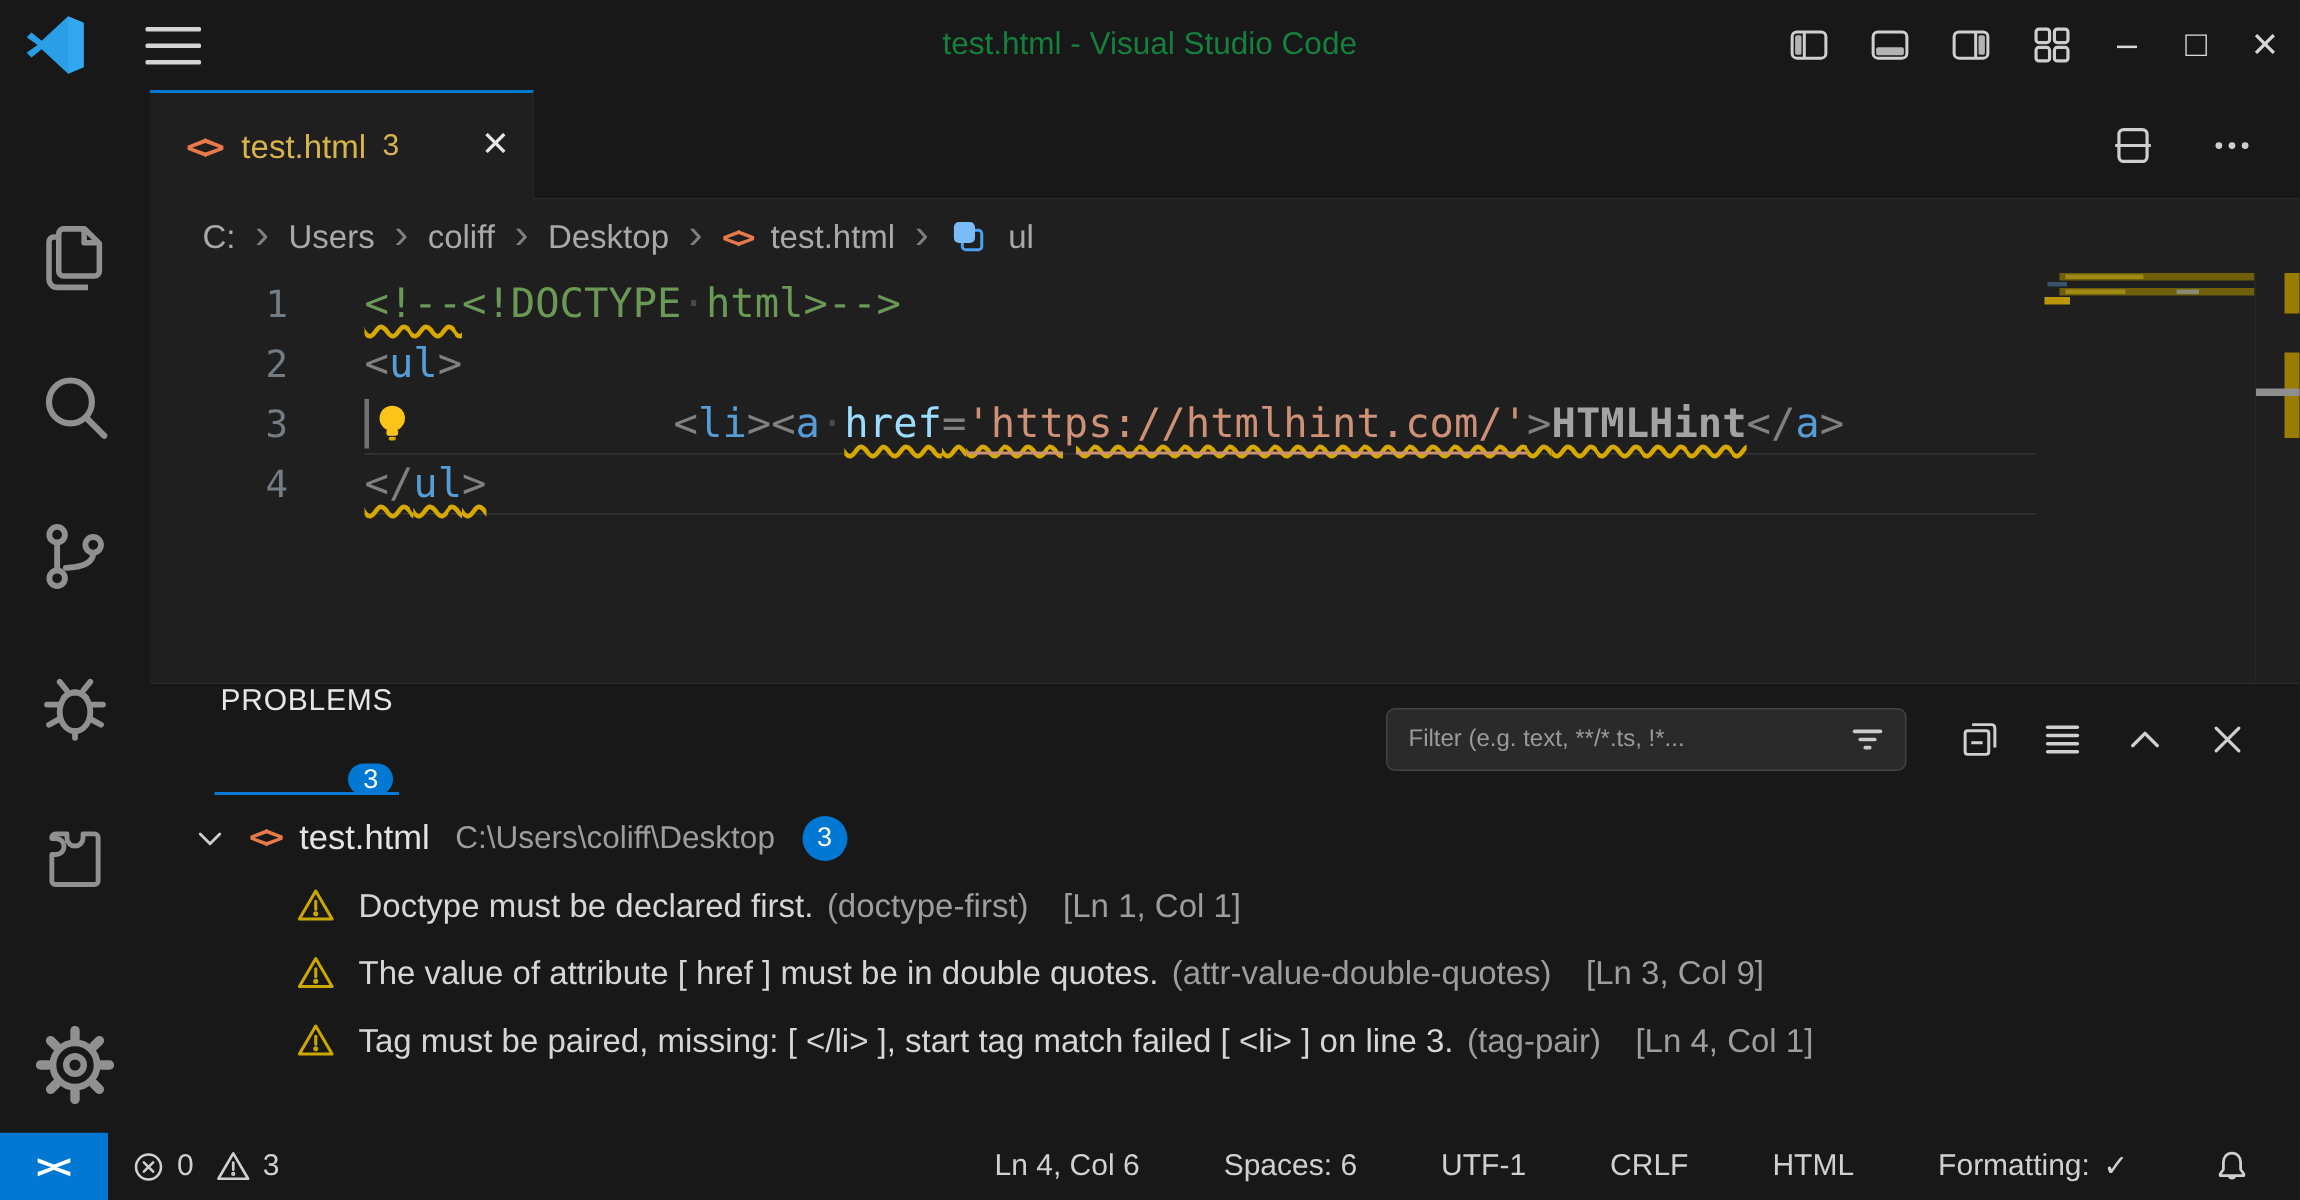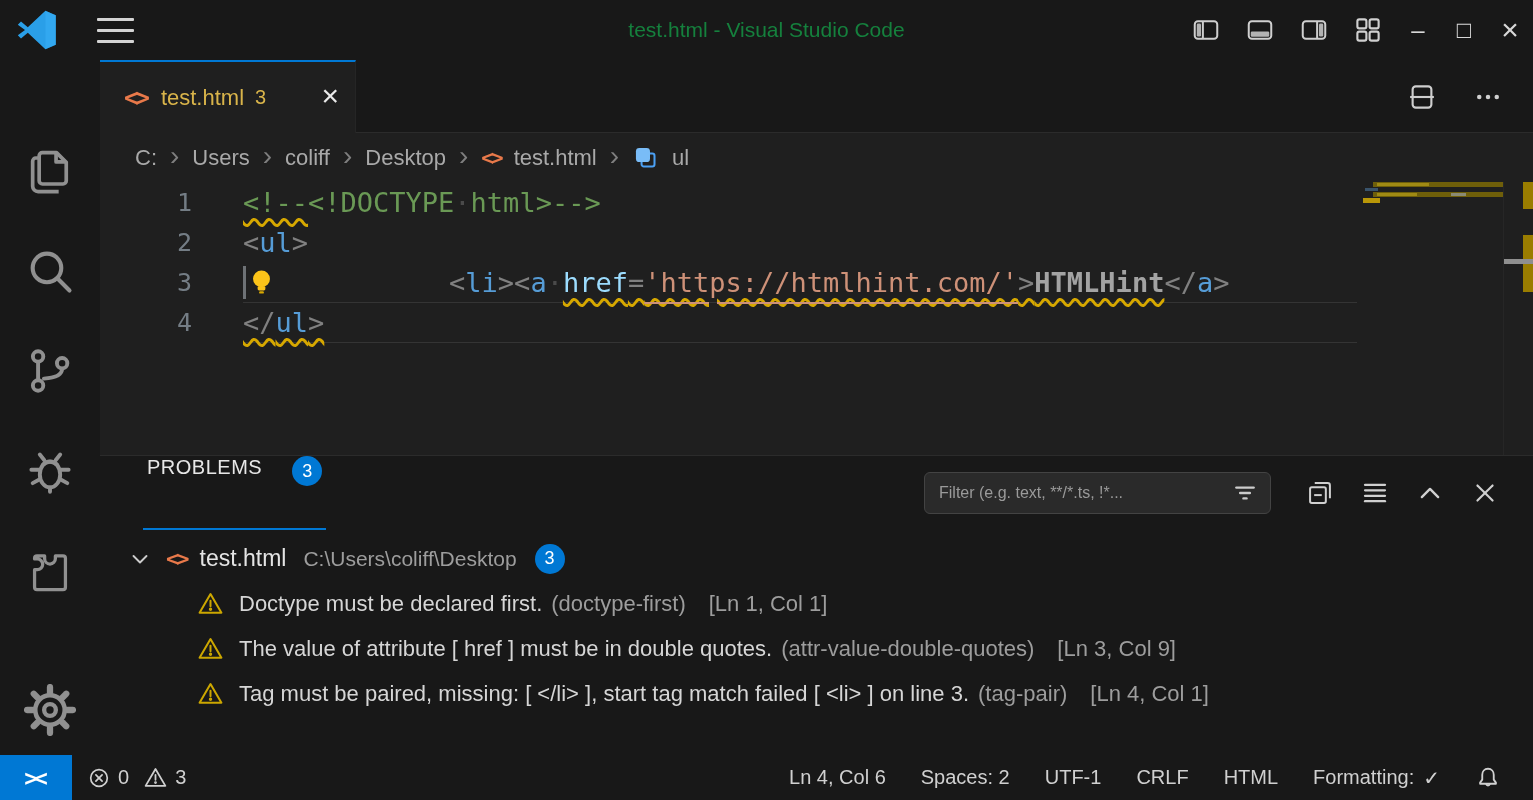--- a/index.html
+++ b/index.html
@@ -85,22 +85,22 @@
 
   .ruler { position:absolute; left:1403px; top:0; width:30px; height:100%; border-left:1px solid #262626; }
   .ruler div { position:absolute; }
   .rm1 { left:19px; top:0;    width:11px; height:27px; background:#9a7d00; }
   .rm2 { left:19px; top:53px; width:11px; height:57px; background:#9a7d00; }
   .rm-cursor { left:0; top:77px; width:30px; height:5px; background:#8f8f8f; }
 
   
   .panel { height:300px; background:#181818; border-top:1px solid #2b2b2b; position:relative; }
   .panel-header { height:74px; position:relative; padding-left:43px; display:flex; }
-  .problems-tab { height:100%; display:flex; align-items:flex-start; gap:30px; padding:0 4px;
-    border-bottom:2.5px solid #0078d4; }
+  .problems-tab { height:100%; display:flex; align-items:flex-end; gap:30px; padding:0 4px;
+    border-bottom:2.5px solid #0078d4;flex-direction:column; }
   .problems-tab-label { font-size:20px; color:#e7e7e7; letter-spacing:.5px; }
   .badge { min-width:30px; height:30px; border-radius:15px; background:#0078d4; color:#ffffff;
     font-size:18px; display:flex; align-items:center; justify-content:center; padding:0 5px; }
   .panel-actions { position:absolute; right:34px; top:0; height:74px; display:flex; align-items:center; gap:27px; color:#d0d0d0; }
   .filter-box { width:347px; height:42px; background:#2a2a2a; border:1px solid #434343; border-radius:6px;
     display:flex; align-items:center; padding:0 12px; margin-right:8px; }
   .filter-box input { flex:1; min-width:0; background:transparent; border:none; outline:none;
     color:#bbbbbb; font-size:16px; font-family:"Liberation Sans", sans-serif; }
   .filter-box input::placeholder { color:#9a9a9a; }
 
@@ -117,21 +117,21 @@
   .prob-rule { color:#9d9d9d; margin-left:9px; }
   .prob-loc { color:#9d9d9d; margin-left:23px; }
 
   
   .statusbar { height:45px; background:#181818; display:flex; align-items:center; font-size:20px; color:#d0d0d0; }
   .remote { width:72px; height:45px; background:#0078d4; color:#ffffff; display:flex; align-items:center;
     justify-content:center; font-size:23px; font-weight:700; letter-spacing:-4px;
     font-family:"DejaVu Sans Mono", monospace; padding-right:4px; }
   .sb-group { display:flex; align-items:center; gap:7px; margin-left:15px; }
   .sb-group .num { margin-right:7px; }
-  .sb-right { margin-left:auto; display:flex; align-items:center; gap:35px; padding-right:32px; }
+  .sb-right { margin-left:auto; display:flex; align-items:center; gap:56px; padding-right:32px; }
   .sb-item { display:flex; align-items:center; gap:9px; }
 </style>
 </head>
 <body>
 
 <div class="titlebar">
   <span class="vscode-logo">
     <svg width="40" height="40" viewBox="0 0 100 100">
       <polygon points="71,2 97,13 97,87 71,98 27,57 10,71 2,63 20,50 2,37 10,29 27,43" fill="#2a9fe8"></polygon>
       <polygon points="71,2 97,13 97,87 71,98 71,60 71,40" fill="#38aff5" opacity="0.55"></polygon>
@@ -454,21 +454,21 @@
       <svg width="25" height="25" viewBox="0 0 24 24" fill="none" stroke="currentColor" stroke-width="1.7" stroke-linejoin="round" stroke-linecap="round">
         <path d="M12 3.8 L21.5 20 H2.5 Z"></path>
           <line x1="12" y1="9.6" x2="12" y2="14.2"></line>
           <circle cx="12" cy="16.9" r="0.5" fill="currentColor"></circle>
       </svg>
     </span>
     <span class="num">3</span>
   </div>
   <div class="sb-right">
     <span class="sb-item">Ln 4, Col 6</span>
-    <span class="sb-item">Spaces: 2</span>
+    <span class="sb-item">Spaces: 6</span>
     <span class="sb-item">UTF-1</span>
     <span class="sb-item">CRLF</span>
     <span class="sb-item">HTML</span>
     <span class="sb-item">
       <span>Formatting:</span>
       <span>✓</span>
     </span>
     <span>
       <svg width="26" height="26" viewBox="0 0 24 24" fill="none" stroke="currentColor" stroke-width="1.7" stroke-linejoin="round">
         <path d="M12 3.5 C8.7 3.5 6.7 6 6.7 9 V13.5 L4.7 16.3 V17.3 H19.3 V16.3 L17.3 13.5 V9 C17.3 6 15.3 3.5 12 3.5 Z"></path>

